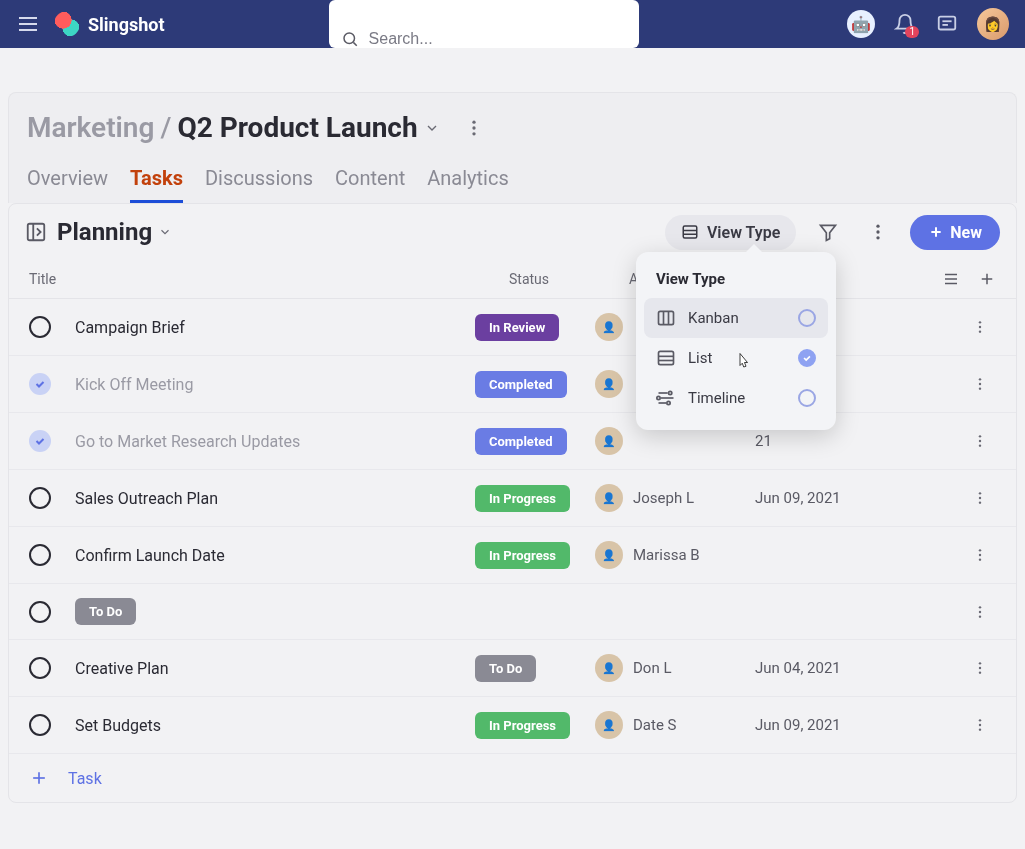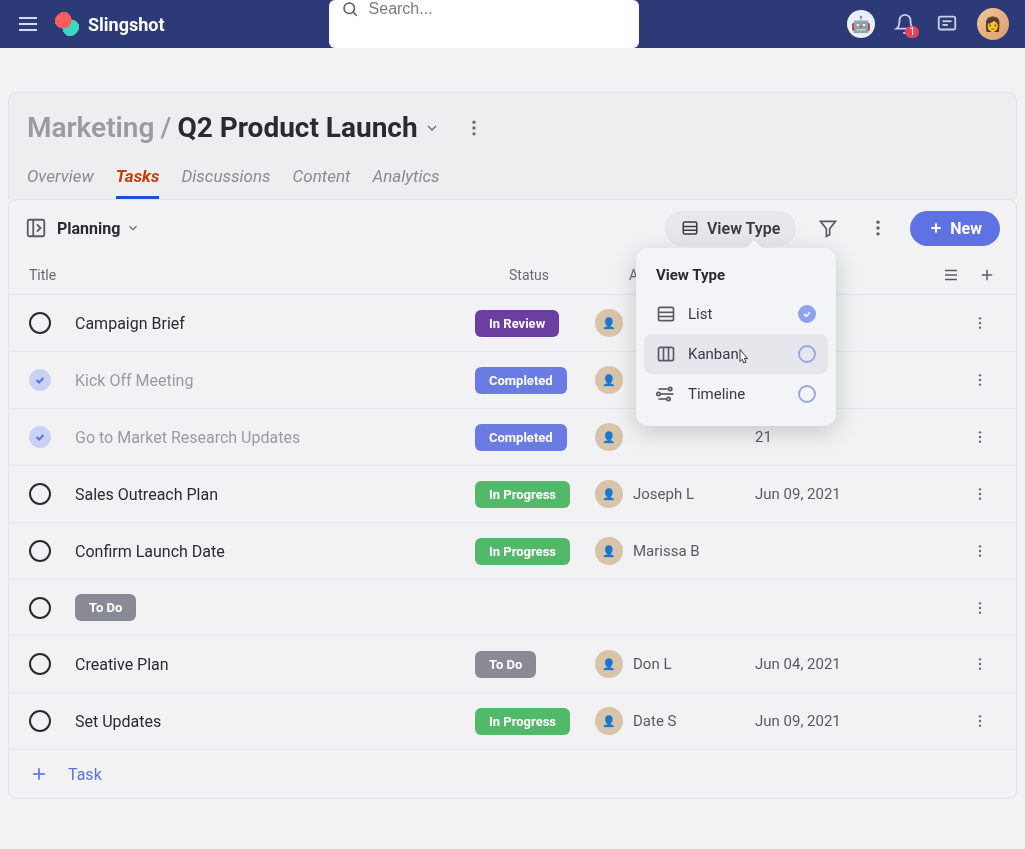--- a/index.html
+++ b/index.html
@@ -5,47 +5,47 @@
   * { box-sizing: border-box; margin: 0; padding: 0; }
   body { font-family: -apple-system, BlinkMacSystemFont, "Segoe UI", Roboto, Helvetica, Arial, sans-serif; background: #f2f2f4; width: 1025px; height: 849px; overflow: hidden; }
   
   
   .topbar { height: 48px; background: #2d3a78; display: flex; align-items: center; padding: 0 16px; gap: 14px; }
   .hamburger svg, .hamburger { width: 24px; height: 24px; color: #d6daed; cursor: pointer; }
   .logo { display: flex; align-items: center; gap: 8px; }
   .logo-mark { width: 26px; height: 26px; border-radius: 50%; background: radial-gradient(circle at 35% 35%, #ff5c5c 0 35%, transparent 36%), radial-gradient(circle at 65% 65%, #3dd6c4 0 35%, transparent 36%), #2d3a78; position: relative; }
   .logo-text { color: #fff; font-weight: 700; font-size: 18px; }
   .search-wrap { flex: 0 0 auto; margin-left: 150px; }
-  .search { background: #fff; height: 48px; width: 310px; border-radius: 6px; display: flex; align-items: flex-start; padding: 0 12px; gap: 10px; }
+  .search { background: #fff; height: 48px; width: 310px; border-radius: 6px; display: flex; align-items: flex-end; padding: 0 12px; gap: 10px; }
   .search input { border: none; outline: none; font-size: 16px; flex: 1; color: #333; }
   .search input::placeholder { color: #7a7a85; }
   .top-right { margin-left: auto; display: flex; align-items: center; gap: 18px; }
   .top-right .icon-btn { width: 24px; height: 24px; color: #c9cfe6; cursor: pointer; position: relative; display:flex; align-items:center; justify-content:center;}
   .assistant-avatar { width: 28px; height: 28px; border-radius: 50%; background: #e8f0ff; display:flex; align-items:center; justify-content:center; font-size:16px;}
   .bell-badge { position: absolute; bottom: -2px; right: -2px; background: #e2445c; color: #fff; font-size: 10px; border-radius: 8px; padding: 0 4px; line-height: 12px; }
   .user-avatar { width: 32px; height: 32px; border-radius: 50%; background: linear-gradient(135deg,#f6c89a, #d99a6c); display:flex;align-items:center;justify-content:center; font-size:14px;}
   
   
   .page-wrap { padding: 8px; margin-top: 36px; }
   .page-head { background: #eeeef1; border-radius: 8px 8px 0 0; padding: 18px 18px 0 18px; border: 1px solid #e4e4e8; border-bottom: none; }
   .breadcrumb-row { display: flex; align-items: center; gap: 6px; }
   .breadcrumb-parent { color: #9a9aa4; font-size: 28px; font-weight: 600; }
   .breadcrumb-sep { color: #9a9aa4; font-size: 28px; font-weight: 500; }
   .breadcrumb-current { color: #2a2a33; font-size: 28px; font-weight: 700; display:flex; align-items:center; gap:6px;}
   .chev { color:#6a6a74; }
   .more-dots { margin-left: 18px; color:#6a6a74; cursor:pointer; }
   .tabs { display: flex; gap: 22px; margin-top: 22px; }
-  .tab { color: #8a8a94; font-size: 17px; padding-bottom: 10px; cursor: pointer; font-style: italic; }
+  .tab { color: #8a8a94; font-size: 20px; padding-bottom: 10px; cursor: pointer; }
   .tab.active { color: #c2410c; font-weight: 700; border-bottom: 3px solid #1d4ed8; }
   
   
   .panel { background: #f2f2f4; border: 1px solid #e4e4e8; border-radius: 8px; margin-top: 0; }
   .panel-head { display: flex; align-items: center; padding: 10px 16px; gap: 10px; position: relative; }
   .section-icon { width: 22px; height: 22px; color:#5a5a64; }
-  .section-title { font-size: 16px; font-weight: 700; color:#2a2a33; display:flex; align-items:center; gap:6px;}
+  .section-title { font-size: 24px; font-weight: 700; color:#2a2a33; display:flex; align-items:center; gap:6px;}
   .panel-head-right { margin-left: auto; display: flex; align-items: center; gap: 14px; }
   .view-type-btn { background: #e7e7ec; border-radius: 999px; padding: 8px 16px; display:flex; align-items:center; gap:8px; font-size:16px; font-weight:600; color:#3a3a44; cursor:pointer;}
   .round-icon-btn { width:36px; height:36px; display:flex; align-items:center; justify-content:center; color:#5a5a64; cursor:pointer; }
   .new-btn { background: #5e72e4; color:#fff; border-radius: 999px; padding: 8px 18px; display:flex; align-items:center; gap:6px; font-size:16px; font-weight:700; cursor:pointer;}
   
   
   .col-head { display:flex; align-items:center; padding: 10px 20px; color:#6a6a74; font-size:14px; border-bottom:1px solid #e4e4e8; }
   .col-title { flex: 0 0 480px; }
   .col-status { flex: 0 0 120px; }
   .col-assignee { flex: 0 0 160px; }
@@ -197,42 +197,42 @@
               <line x1="12" y1="5" x2="12" y2="19"></line>
               <line x1="5" y1="12" x2="19" y2="12"></line>
             </svg>
           <span>New</span>
         </div>
       </div>
 
       <div class="popover">
         <div class="popover-title">View Type</div>
         <div id="popover-items">
+            <div class="pop-item hover">
+    <svg class="pop-icon" viewBox="0 0 24 24" fill="none" stroke="currentColor" stroke-width="2">
+                <rect x="3" y="4" width="18" height="16" rx="2"></rect>
+                <line x1="9" y1="4" x2="9" y2="20"></line>
+                <line x1="15" y1="4" x2="15" y2="20"></line>
+              </svg>
+    <span>Kanban</span>
+    <span class="pop-radio "></span>
+            </div>
             <div class="pop-item">
     <svg class="pop-icon" viewBox="0 0 24 24" fill="none" stroke="currentColor" stroke-width="2">
                 <rect x="3" y="4" width="18" height="16" rx="2"></rect>
                 <line x1="3" y1="10" x2="21" y2="10"></line>
                 <line x1="3" y1="15" x2="21" y2="15"></line>
               </svg>
     <span>List</span>
     <span class="pop-radio selected">
                 <svg width="10" height="10" viewBox="0 0 24 24" fill="none" stroke="currentColor" stroke-width="4">
                   <polyline points="5 12 10 17 19 8"></polyline>
                 </svg>
               </span>
             </div>
-            <div class="pop-item hover">
-    <svg class="pop-icon" viewBox="0 0 24 24" fill="none" stroke="currentColor" stroke-width="2">
-                <rect x="3" y="4" width="18" height="16" rx="2"></rect>
-                <line x1="9" y1="4" x2="9" y2="20"></line>
-                <line x1="15" y1="4" x2="15" y2="20"></line>
-              </svg>
-    <span>Kanban</span>
-    <span class="pop-radio "></span>
-            </div>
             <div class="pop-item">
     <svg class="pop-icon" viewBox="0 0 24 24" fill="none" stroke="currentColor" stroke-width="2">
                 <line x1="3" y1="6" x2="14" y2="6"></line>
                 <line x1="6" y1="12" x2="21" y2="12"></line>
                 <line x1="3" y1="18" x2="12" y2="18"></line>
                 <circle cx="17" cy="6" r="2"></circle>
                 <circle cx="3" cy="12" r="2"></circle>
                 <circle cx="15" cy="18" r="2"></circle>
               </svg>
     <span>Timeline</span>
@@ -384,21 +384,21 @@
     <div class="row-more">
             <svg width="16" height="16" viewBox="0 0 24 24" fill="currentColor">
               <circle cx="12" cy="5" r="1.8"></circle>
               <circle cx="12" cy="12" r="1.8"></circle>
               <circle cx="12" cy="19" r="1.8"></circle>
             </svg>
           </div>
         </div>
         <div class="row">
     <div class="check-circle"></div>
-    <div class="row-title ">Set Updates</div>
+    <div class="row-title ">Set Budgets</div>
     <div class="col-status-cell"><span class="status-pill pill-progress">In Progress</span></div>
     <div class="assignee">
             <div class="avatar-sm">👤</div>
             <span>Date S</span>
           </div>
     <div class="date-cell ">Jun 09, 2021</div>
     <div class="row-more">
             <svg width="16" height="16" viewBox="0 0 24 24" fill="currentColor">
               <circle cx="12" cy="5" r="1.8"></circle>
               <circle cx="12" cy="12" r="1.8"></circle>

